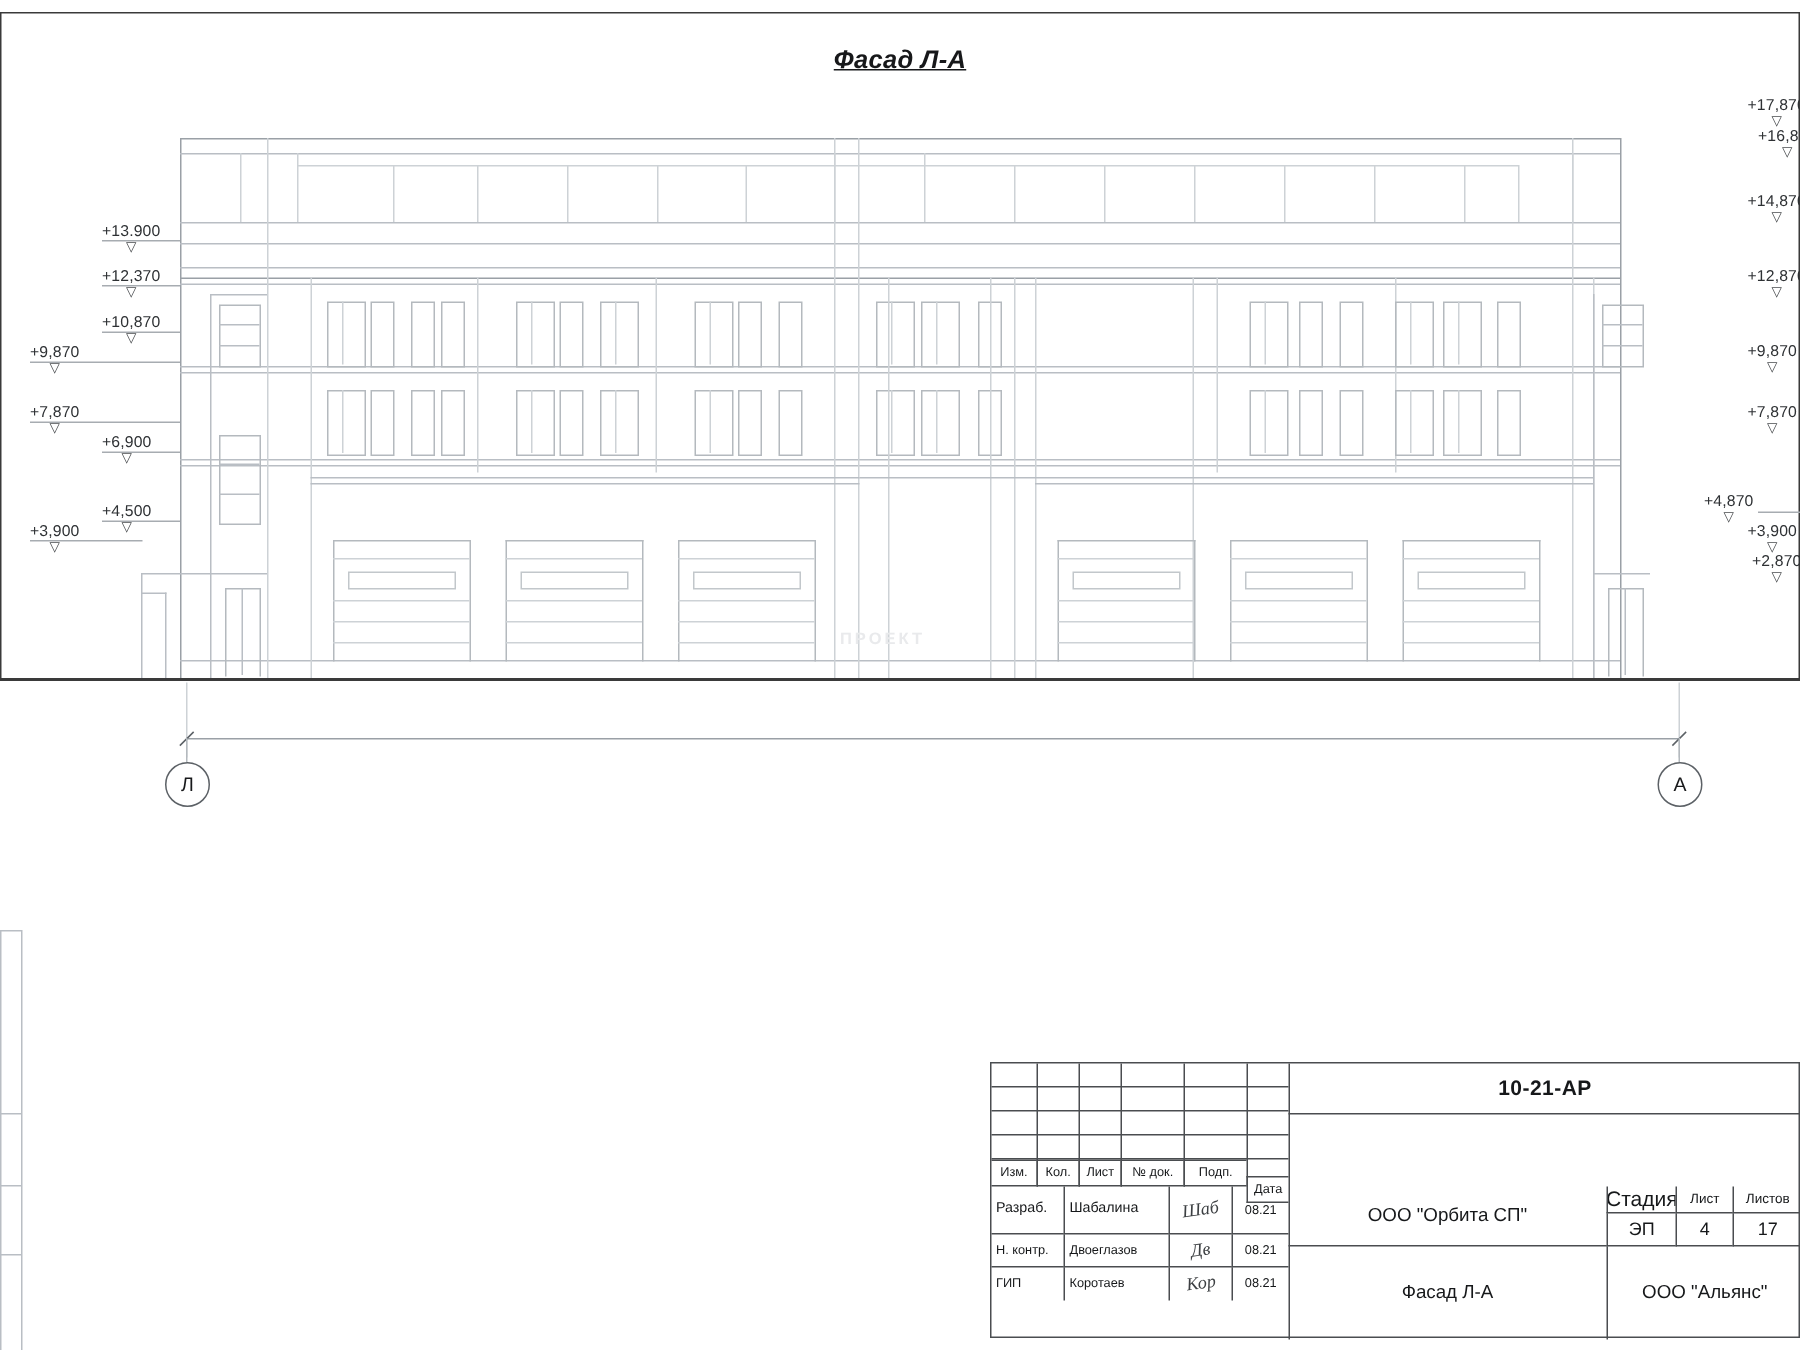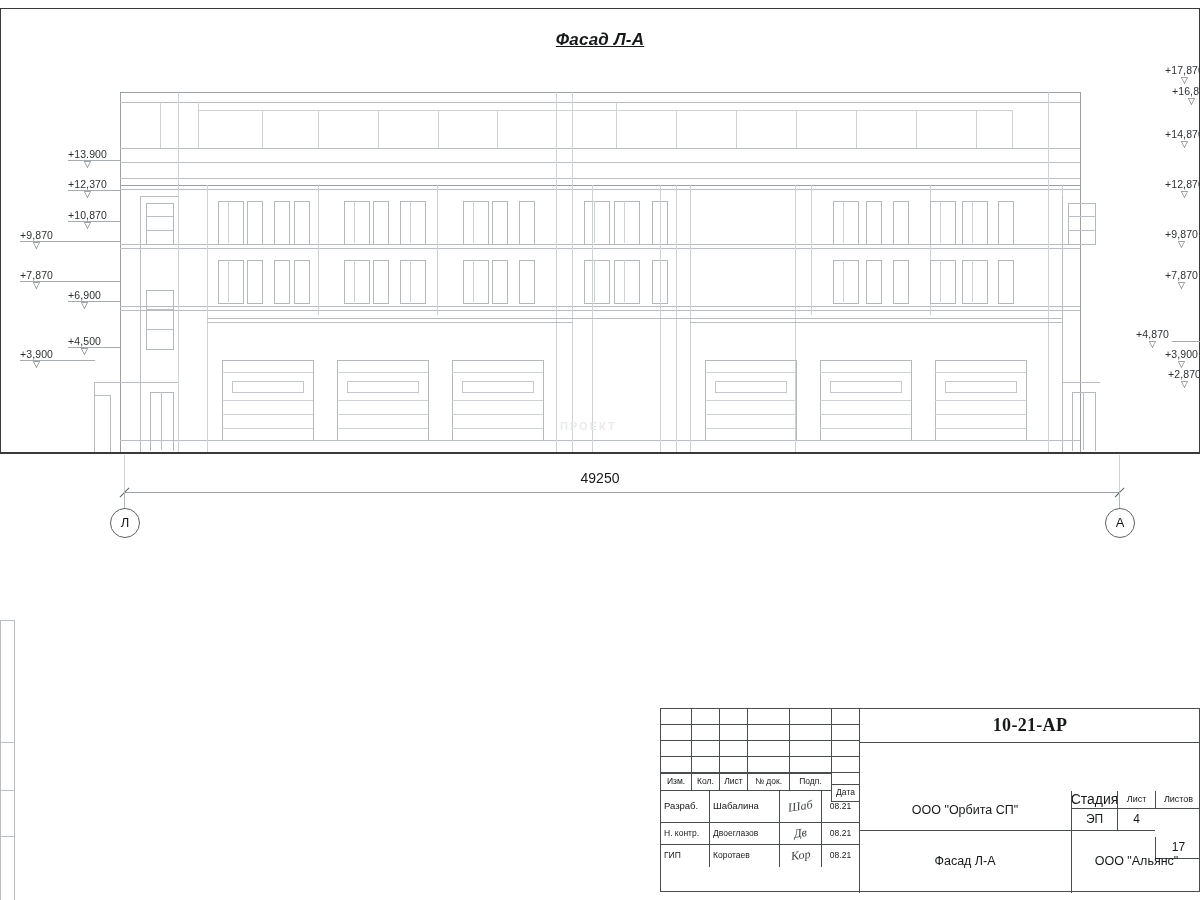--- a/index.html
+++ b/index.html
@@ -130,21 +130,21 @@
     display: flex;
     align-items: center;
     justify-content: center;
     text-align: center;
     line-height: 1.1;
   }
   #stamp .bl { border-left: 1px solid #4a4d50; }
   #stamp .bt { border-top: 1px solid #4a4d50; }
   #stamp .bb { border-bottom: 1px solid #4a4d50; }
   #stamp .left { justify-content: flex-start; text-align: left; padding-left: 3px; }
-  .code-text { font-size: 18px; font-weight: bold; letter-spacing: .3px; font-family: Liberation Serif, serif; }
+  .code-text { font-size: 14px; font-weight: bold; letter-spacing: .3px; }
   .org-text { font-size: 12.5px; }
   .addr-text {
     font-size: 8.2px;
     line-height: 1.35;
     text-align: left;
     padding: 2px 3px;
     align-items: flex-start !important;
     justify-content: flex-start !important;
   }
   .sign {
@@ -415,21 +415,20 @@
 
   <div class="abs" style="left:0;top:455px;width:1200px;height:60px;">
 
     <div class="ln vthin" style="left:124px;top:0px;width:1px;height:50px;"></div>
     <div class="ln vthin" style="left:1119px;top:0px;width:1px;height:50px;"></div>
 
     <div class="ln hl" style="left:124px;top:37px;width:996px;height:1px;"></div>
     <div class="dim-tick" style="left:124px;top:31px;transform:rotate(45deg);"></div>
     <div class="dim-tick" style="left:1119px;top:31px;transform:rotate(45deg);"></div>
   </div>
-  <div id="dim-value">49250</div>
 
   <div class="axis-stem" style="left:124px;top:492px;height:16px;"></div>
   <div class="axis-bubble" style="left:110px;top:508px;">
     <span>Л</span>
   </div>
   <div class="axis-stem" style="left:1119px;top:492px;height:16px;"></div>
   <div class="axis-bubble" style="left:1105px;top:508px;">
     <span>А</span>
   </div>
 
@@ -484,21 +483,21 @@
     <div class="cell bb" style="left:198px;top:82px;width:212px;height:40px;">
       <span class="org-text">ООО "Орбита СП"</span>
     </div>
 
     <div class="cell bb bl" style="left:410px;top:82px;width:46px;height:18px;font-size:14px;">Стадия</div>
     <div class="cell bb bl" style="left:456px;top:82px;width:38px;height:18px;font-size:9px;">Лист</div>
     <div class="cell bb bl" style="left:494px;top:82px;width:46px;height:18px;font-size:9px;">Листов</div>
 
     <div class="cell bb bl" style="left:410px;top:100px;width:46px;height:22px;font-size:12px;">ЭП</div>
     <div class="cell bb bl" style="left:456px;top:100px;width:38px;height:22px;font-size:12px;">4</div>
-    <div class="cell bb bl" style="left:494px;top:100px;width:46px;height:22px;font-size:12px;margin-top:28px;">17</div>
+    <div class="cell bb bl" style="left:494px;top:100px;width:46px;height:22px;font-size:12px;">17</div>
 
     <div class="cell" style="left:198px;top:122px;width:212px;height:62px;">
       <span class="org-text">Фасад Л-А</span>
     </div>
 
     <div class="cell bl" style="left:410px;top:122px;width:130px;height:62px;">
       <span class="org-text">ООО "Альянс"</span>
     </div>
   </div>
 

